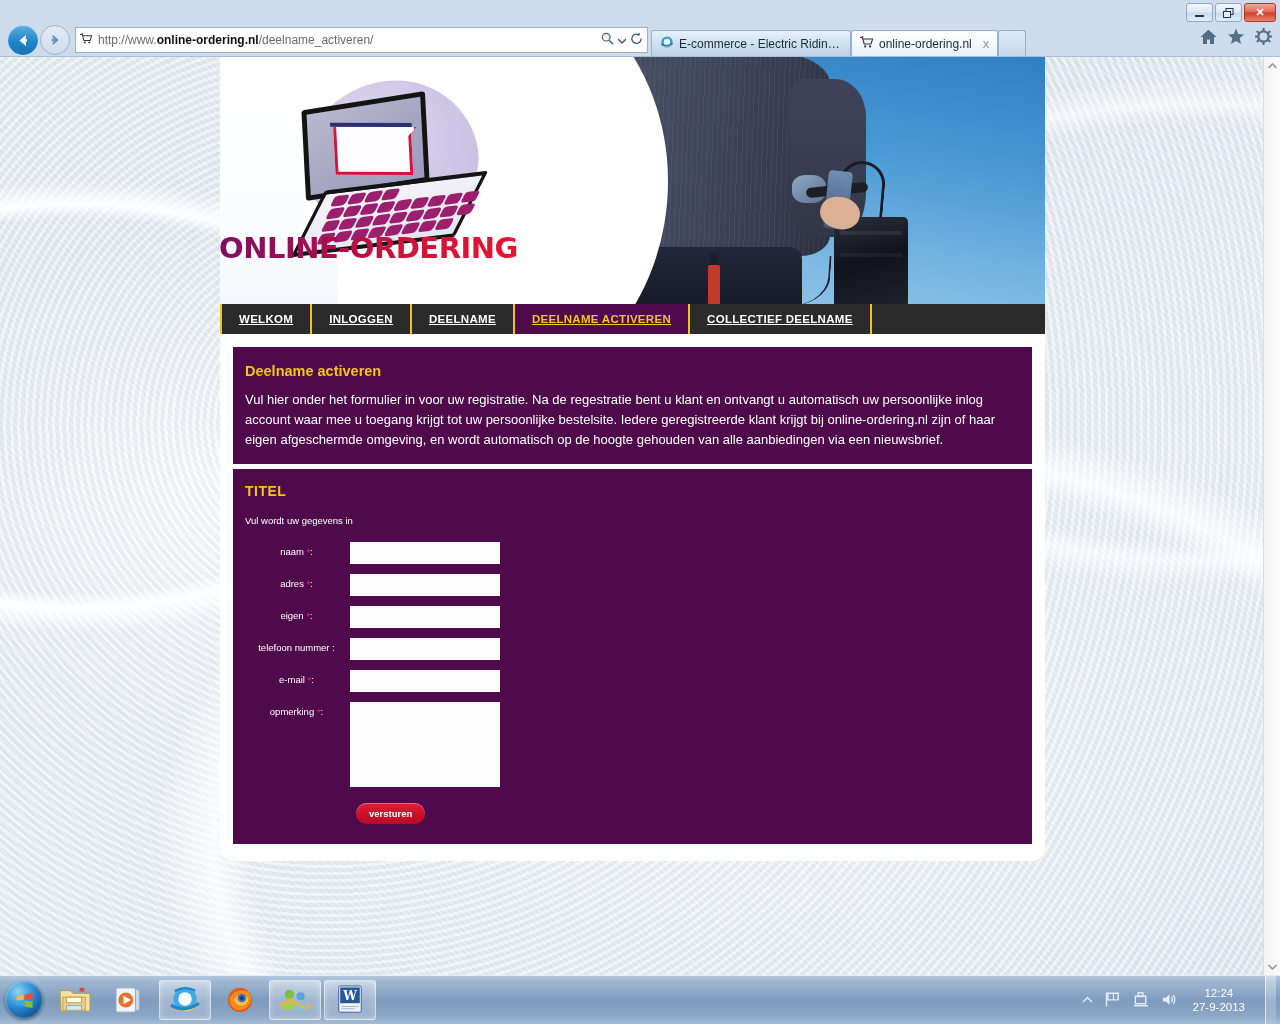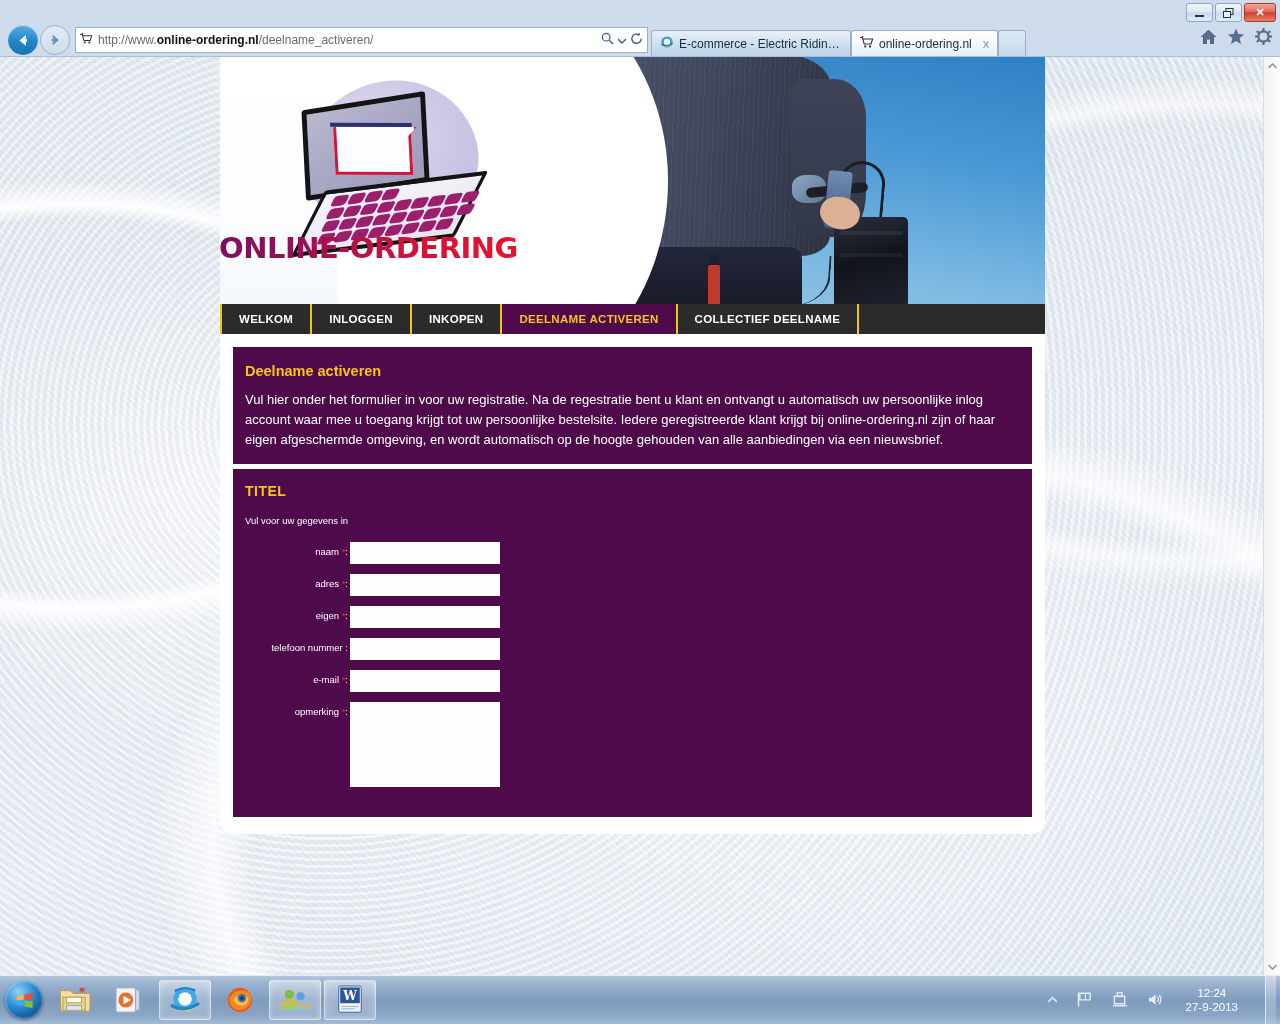--- a/index.html
+++ b/index.html
@@ -252,20 +252,21 @@
 
   
   #nav {
     height:30px; background:#2b2b2b;
     display:flex; align-items:stretch;
   }
   #nav .item {
     display:flex; align-items:center; padding:0 17px;
     font-size:11.5px; font-weight:bold; color:#ffffff; letter-spacing:.3px;
     border-right:2px solid #f0c419;
+    text-decoration:underline;
   }
   #nav .item.first { border-left:2px solid #f0c419; }
   #nav .item.active { background:#4e0a4a; color:#f5c518; }
   #nav .filler { flex:1; }
 
   
   #card {
     background:#ffffff; border-radius:0 0 14px 14px;
     padding:13px 13px 17px 13px;
   }
@@ -273,21 +274,21 @@
   #intro { padding:16px 12px 14px 12px; }
   #intro h2 { color:#f5c518; font-size:14.5px; font-weight:bold; margin-bottom:11px; }
   #intro p { color:#ffffff; font-size:13px; line-height:1.55; max-width:770px; }
 
   #formbox { margin-top:5px; padding:14px 12px 20px 12px; }
   #formbox h3 { color:#f5c518; font-size:14px; font-weight:bold; margin-bottom:16px; letter-spacing:.5px; }
   #formbox .sub { color:#fff; font-size:9.5px; margin-bottom:16px; }
 
   .frow { display:flex; align-items:flex-start; margin-bottom:10px; }
   .frow .lbl {
-    width:105px; text-align:right; padding-right:2px; padding-top:4px;
+    width:105px; text-align:center; padding-right:2px; padding-top:4px;
     color:#fff; font-size:9.5px; white-space:nowrap;
   }
   .frow .lbl .req { color:#e8142f; font-weight:bold; }
   .frow input.ti {
     width:150px; height:22px; border:0; background:#fdfdfd;
     font-family:"Liberation Sans", sans-serif; font-size:11px; padding:0 4px; outline:none;
   }
   .frow textarea.ta {
     width:150px; height:85px; border:0; background:#fdfdfd; resize:none;
     font-family:"Liberation Sans", sans-serif; font-size:11px; padding:3px 4px; outline:none;
@@ -333,21 +334,21 @@
     width:52px; height:40px; margin-left:3px; flex:none;
     display:flex; align-items:center; justify-content:center;
     border-radius:3px;
   }
   .tb-item.pinned-box {
     border:1px solid rgba(255,255,255,.55);
     background: linear-gradient(180deg, rgba(255,255,255,.42), rgba(255,255,255,.12));
     box-shadow: inset 0 0 6px rgba(255,255,255,.35);
   }
   #tray {
-    margin-left:auto; display:flex; align-items:center; gap:19px;
+    margin-left:auto; display:flex; align-items:center; gap:12px;
     padding-right:4px; color:#e8f0f8; font-size:11px;
   }
   #clock { text-align:center; line-height:1.25; color:#ffffff; font-size:11.5px; padding:0 4px; }
   #showdesk { width:11px; height:49px; margin-left:4px;
     background: linear-gradient(180deg, rgba(255,255,255,.38), rgba(255,255,255,.1));
     border-left:1px solid rgba(255,255,255,.65); }
 </style>
 </head>
 <body>
 
@@ -543,41 +544,41 @@
       </div>
 
       <div id="nav">
         <div class="item first">
             <span>WELKOM</span>
           </div>
         <div class="item">
             <span>INLOGGEN</span>
           </div>
         <div class="item">
-            <span>INKOPEN</span>
+            <span>DEELNAME</span>
           </div>
         <div class="item active">
             <span>DEELNAME ACTIVEREN</span>
           </div>
         <div class="item">
             <span>COLLECTIEF DEELNAME</span>
           </div>
         <div class="filler"></div>
       </div>
 
       <div id="card">
 
         <div id="intro" class="pbox">
           <h2>Deelname activeren</h2>
           <p>Vul hier onder het formulier in voor uw registratie. Na de regestratie bent u klant en ontvangt u automatisch uw persoonlijke inlog account waar mee u toegang krijgt tot uw persoonlijke bestelsite. Iedere geregistreerde klant krijgt bij online-ordering.nl zijn of haar eigen afgeschermde omgeving, en wordt automatisch op de hoogte gehouden van alle aanbiedingen via een nieuwsbrief.</p>
         </div>
 
         <div id="formbox" class="pbox">
           <h3>TITEL</h3>
-          <div class="sub">Vul voor uw gegevens in</div>
+          <div class="sub">Vul wordt uw gegevens in</div>
 
           <div class="frow">
             <div class="lbl"><span>naam</span> <span class="req">*</span>:</div>
             <input class="ti" type="text" value="" style="">
           </div>
 
           <div class="frow">
             <div class="lbl"><span>adres</span> <span class="req">*</span>:</div>
             <input class="ti" type="text" value="" style="">
           </div>
@@ -596,20 +597,24 @@
           <div class="frow">
             <div class="lbl"><span>e-mail</span> <span class="req">*</span>:</div>
             <input class="ti" type="text" value="" style="">
           </div>
 
           <div class="frow">
             <div class="lbl"><span>opmerking</span> <span class="req">*</span>:</div>
             <textarea class="ta" style=""></textarea>
           </div>
 
+          <div id="submitrow">
+            <div class="spacer"></div>
+            <button id="versturen">versturen</button>
+          </div>
         </div>
 
       </div>
     </div>
   </div>
 
   <div id="pagescroll">
     <div class="sb-arrow" style="top:0">
       <svg width="9" height="6" viewBox="0 0 9 6">
           <path d="M0.5 5 L4.5 1 L8.5 5" fill="none" stroke="#9a9a9a" stroke-width="1.6"></path>

